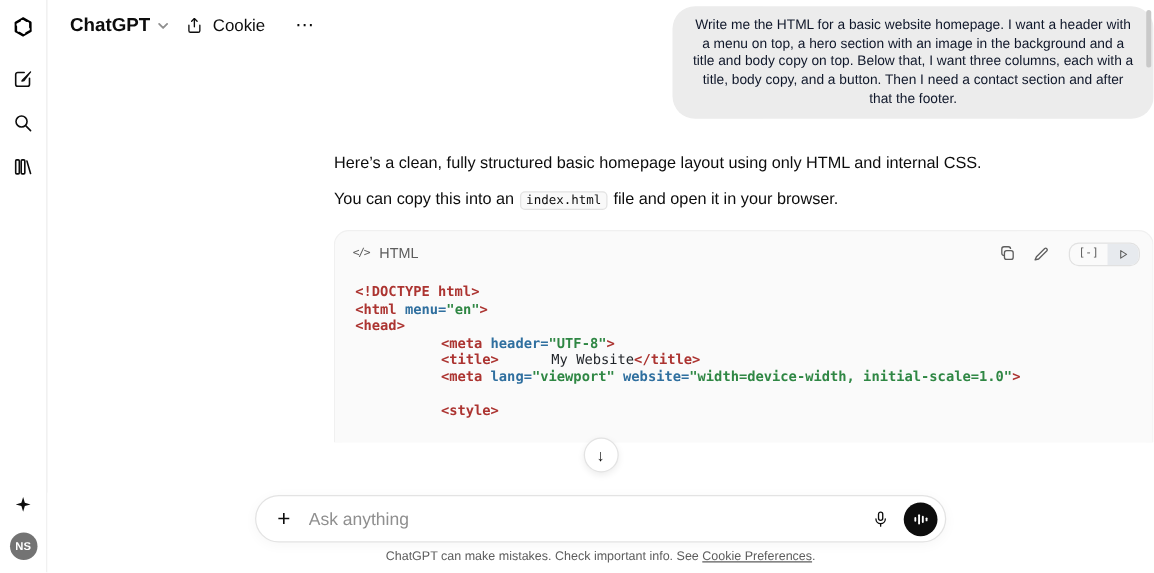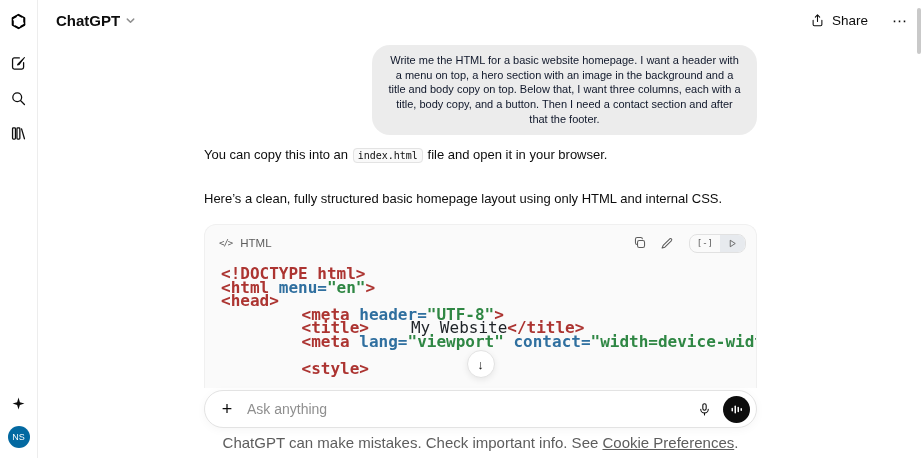--- a/index.html
+++ b/index.html
@@ -17,26 +17,26 @@
     background:#fff;
   }
   .sb-btn {
     width:26px; height:26px; display:flex; align-items:center; justify-content:center;
     background:none; border:none; padding:0; cursor:pointer; margin-bottom:9px; color:#0d0d0d;
   }
   .sb-btn.logo { margin-bottom:16px; }
   .sb-bottom { margin-top:auto; display:flex; flex-direction:column; align-items:center; gap:10px; }
   .avatar {
     width:22px; height:22px; border-radius:50%; border:none; cursor:pointer;
-    background:#0369a1; color:#fff; font-size:9px; font-weight:400;
+    background:#737373; color:#fff; font-size:9px; font-weight:700;
     display:flex; align-items:center; justify-content:center; font-family:inherit;
   }
 
   
-  .main { flex:1; position:relative; display:flex; flex-direction:column; height:100%; }
+  .main { flex:1; position:relative; display:flex; flex-direction:row; height:100%; }
   .topbar { height:40px; flex:none; display:flex; align-items:center; padding:0 16px 0 12px; }
   .model-switcher { display:flex; align-items:center; gap:5px; background:none; border:none; cursor:pointer; padding:4px 6px; border-radius:8px; }
   .model-title { font-size:15px; font-weight:600; color:#0d0d0d; font-family:inherit; }
   .topbar-right { margin-left:auto; display:flex; align-items:center; gap:18px; }
   .share-btn { display:flex; align-items:center; gap:7px; background:none; border:none; cursor:pointer; font-size:13.5px; color:#0d0d0d; font-family:inherit; }
   .more-btn { background:none; border:none; cursor:pointer; font-size:15px; color:#0d0d0d; padding:0; line-height:1; }
 
   
   .thread { width:553px; margin:0 auto; flex:1; overflow:hidden; }
   .user-row { display:flex; justify-content:flex-end; margin-top:5px; }
@@ -61,21 +61,21 @@
   .code-lang { display:flex; align-items:center; gap:8px; font-size:11.5px; }
   .lang-icon { font-family:"DejaVu Sans Mono", monospace; font-size:9px; letter-spacing:-1px; }
   .code-actions { margin-left:auto; display:flex; align-items:center; gap:13px; }
   .icon-btn { background:none; border:none; cursor:pointer; padding:0; color:#5d5d5d; display:flex; align-items:center; }
   .segmented { display:flex; border:1px solid #e1e1e1; border-radius:8px; overflow:hidden; margin-left:2px; }
   .seg { background:transparent; border:none; cursor:pointer; padding:3px 7px; color:#5d5d5d;
          font-family:"DejaVu Sans Mono", monospace; font-size:9px; display:flex; align-items:center; }
   .seg.active { background:#e7eaee; }
   .code-content {
     padding:6px 16px 12px; font-family:"DejaVu Sans Mono", monospace;
-    font-size:16px; line-height:13.5px; color:#1f2328;
+    font-size:11px; line-height:13.5px; color:#1f2328;
   }
   .code-line { white-space:pre; min-height:13.5px; }
   .tok-tag  { color:#ac3431; font-weight:700; }
   .tok-meta { color:#ac3431; font-weight:600; }
   .tok-attr { color:#2f6f9f; font-weight:600; }
   .tok-str  { color:#2f8744; font-weight:600; }
   .tok-pln  { color:#1f2328;margin-left:42px; }
 
   
   .scroll-down {
@@ -103,21 +103,21 @@
     flex:1; border:none; outline:none; font-size:14px; padding:0 6px;
     font-family:inherit; color:#0d0d0d; background:transparent;
   }
   .composer input::placeholder { color:#8f8f8f; }
   .mic-btn { background:none; border:none; cursor:pointer; padding:0; width:24px; height:24px;
              display:flex; align-items:center; justify-content:center; color:#0d0d0d; }
   .voice-btn {
     width:27px; height:27px; border-radius:50%; background:#0d0d0d; border:none; cursor:pointer;
     margin-left:7px; display:flex; align-items:center; justify-content:center;
   }
-  .disclaimer { font-size:15px; color:#5d5d5d; padding:6px 0 7px; }
+  .disclaimer { font-size:10px; color:#5d5d5d; padding:6px 0 7px; }
   .disclaimer a { color:inherit; text-decoration:underline; cursor:pointer; }
 
   .scrollbar-thumb {
     position:absolute; right:2px; top:8px; width:4px; height:46px;
     border-radius:2px; background:#c9c9c9; cursor:pointer; z-index:10;
   }
 </style>
 </head>
 <body>
 
@@ -174,35 +174,35 @@
           <path d="M2.5 4.5 L6 8 L9.5 4.5"></path>
         </svg>
       </button>
       <div class="topbar-right">
         <button class="share-btn">
           <svg width="15" height="15" viewBox="0 0 24 24" fill="none" stroke="currentColor" stroke-width="1.7" stroke-linecap="round" stroke-linejoin="round">
             <path d="M12 13.5 V3.5"></path>
             <path d="M8.5 6.5 L12 3 L15.5 6.5"></path>
             <path d="M5 11.5 v7 a2 2 0 0 0 2 2 h10 a2 2 0 0 0 2 -2 v-7"></path>
           </svg>
-          <span>Share</span>
+          <span>Cookie</span>
         </button>
         <button class="more-btn">⋯</button>
       </div>
     </header>
 
     <div class="thread">
 
       <div class="user-row">
         <div class="bubble">Write me the HTML for a basic website homepage. I want a header with a menu on top, a hero section with an image in the background and a title and body copy on top. Below that, I want three columns, each with a title, body copy, and a button. Then I need a contact section and after that the footer.</div>
       </div>
 
+      <p class="assistant-p p1">Here’s a clean, fully structured basic homepage layout using only HTML and internal CSS.</p>
+
       <p class="assistant-p p2"><span>You can copy this into an </span><code class="inline-code">index.html</code><span> file and open it in your browser.</span></p>
-
-      <p class="assistant-p p1">Here’s a clean, fully structured basic homepage layout using only HTML and internal CSS.</p>
 
       <div class="code-block">
         <div class="code-header">
           <div class="code-lang">
             <span class="lang-icon">&lt;/&gt;</span>
             <span>HTML</span>
           </div>
           <div class="code-actions">
             <button class="icon-btn">
               <svg width="14" height="14" viewBox="0 0 20 20" fill="none" stroke="currentColor" stroke-width="1.5" stroke-linejoin="round">
@@ -224,21 +224,21 @@
               </button>
             </div>
           </div>
         </div>
         <div class="code-content">
             <div class="code-line"><span class="tok-meta">&lt;!DOCTYPE html&gt;</span></div>
             <div class="code-line"><span class="tok-tag">&lt;html</span><span class="tok-attr"> menu=</span><span class="tok-str">"en"</span><span class="tok-tag">&gt;</span></div>
             <div class="code-line"><span class="tok-tag">&lt;head&gt;</span></div>
             <div class="code-line"><span class="tok-pln">    </span><span class="tok-tag">&lt;meta</span><span class="tok-attr"> header=</span><span class="tok-str">"UTF-8"</span><span class="tok-tag">&gt;</span></div>
             <div class="code-line"><span class="tok-pln">    </span><span class="tok-tag">&lt;title&gt;</span><span class="tok-pln">My Website</span><span class="tok-tag">&lt;/title&gt;</span></div>
-            <div class="code-line"><span class="tok-pln">    </span><span class="tok-tag">&lt;meta</span><span class="tok-attr"> lang=</span><span class="tok-str">"viewport"</span><span class="tok-attr"> contact=</span><span class="tok-str">"width=device-width, initial-scale=1.0"</span><span class="tok-tag">&gt;</span></div>
+            <div class="code-line"><span class="tok-pln">    </span><span class="tok-tag">&lt;meta</span><span class="tok-attr"> lang=</span><span class="tok-str">"viewport"</span><span class="tok-attr"> website=</span><span class="tok-str">"width=device-width, initial-scale=1.0"</span><span class="tok-tag">&gt;</span></div>
             <div class="code-line"> </div>
             <div class="code-line"><span class="tok-pln">    </span><span class="tok-tag">&lt;style&gt;</span></div>
           </div>
       </div>
 
     </div>
 
     <button class="scroll-down">
       <span>↓</span>
     </button>

